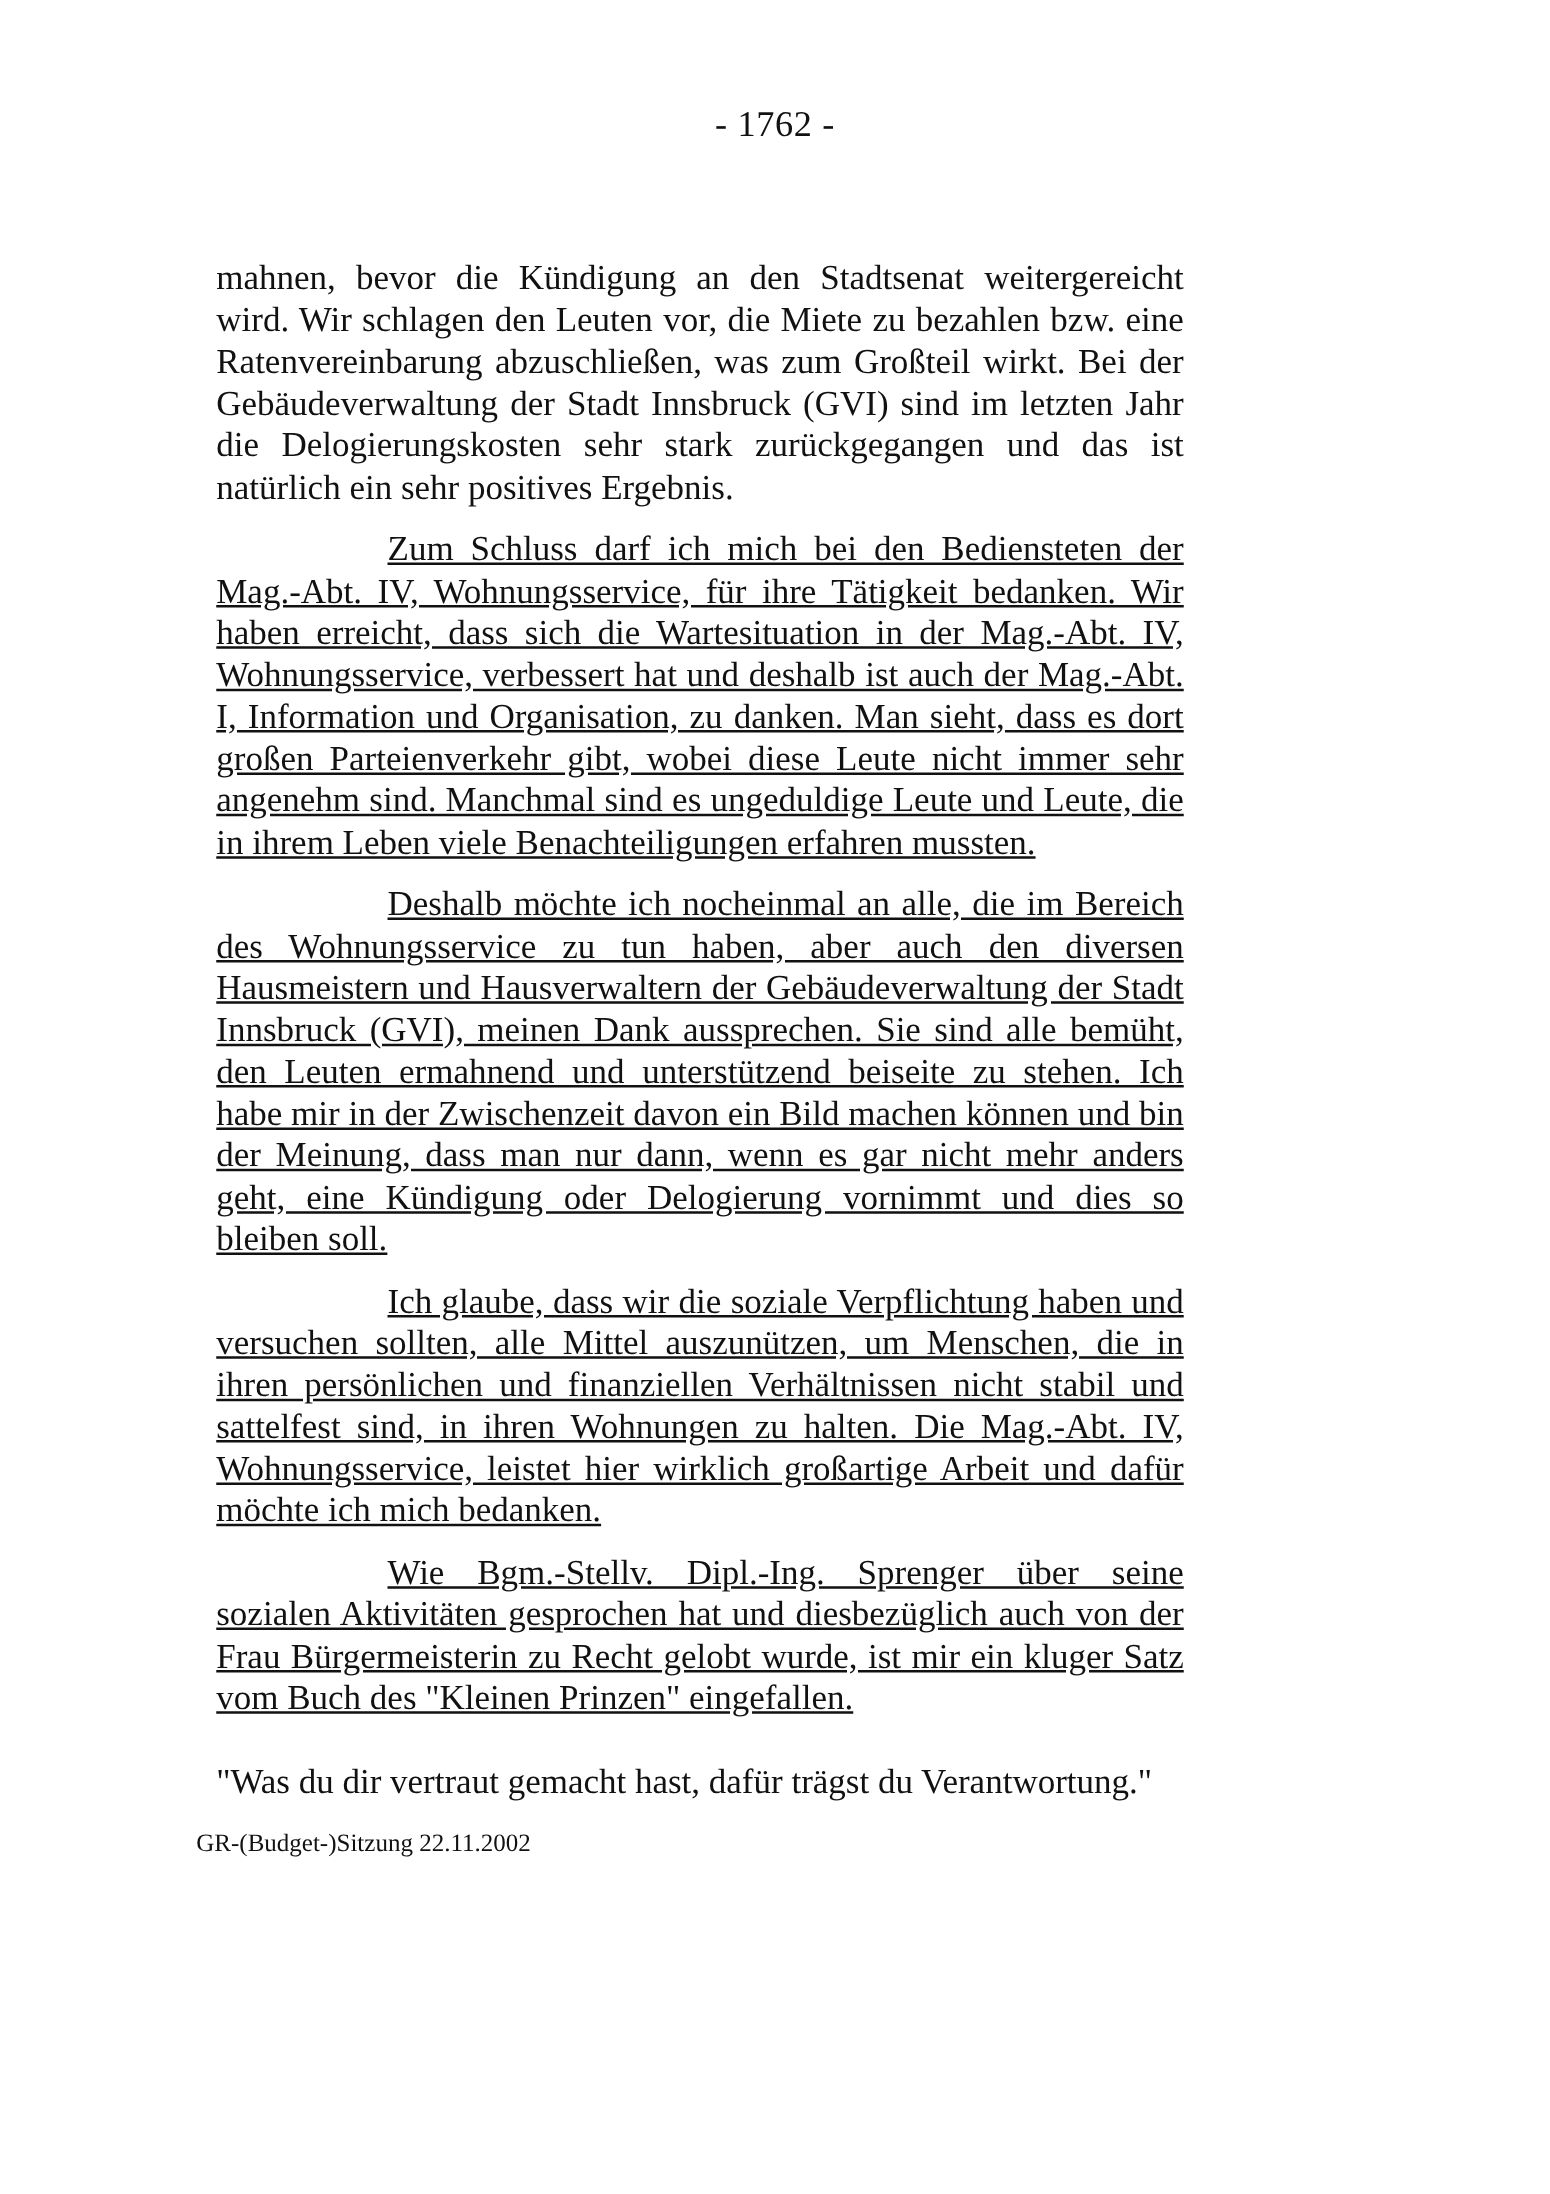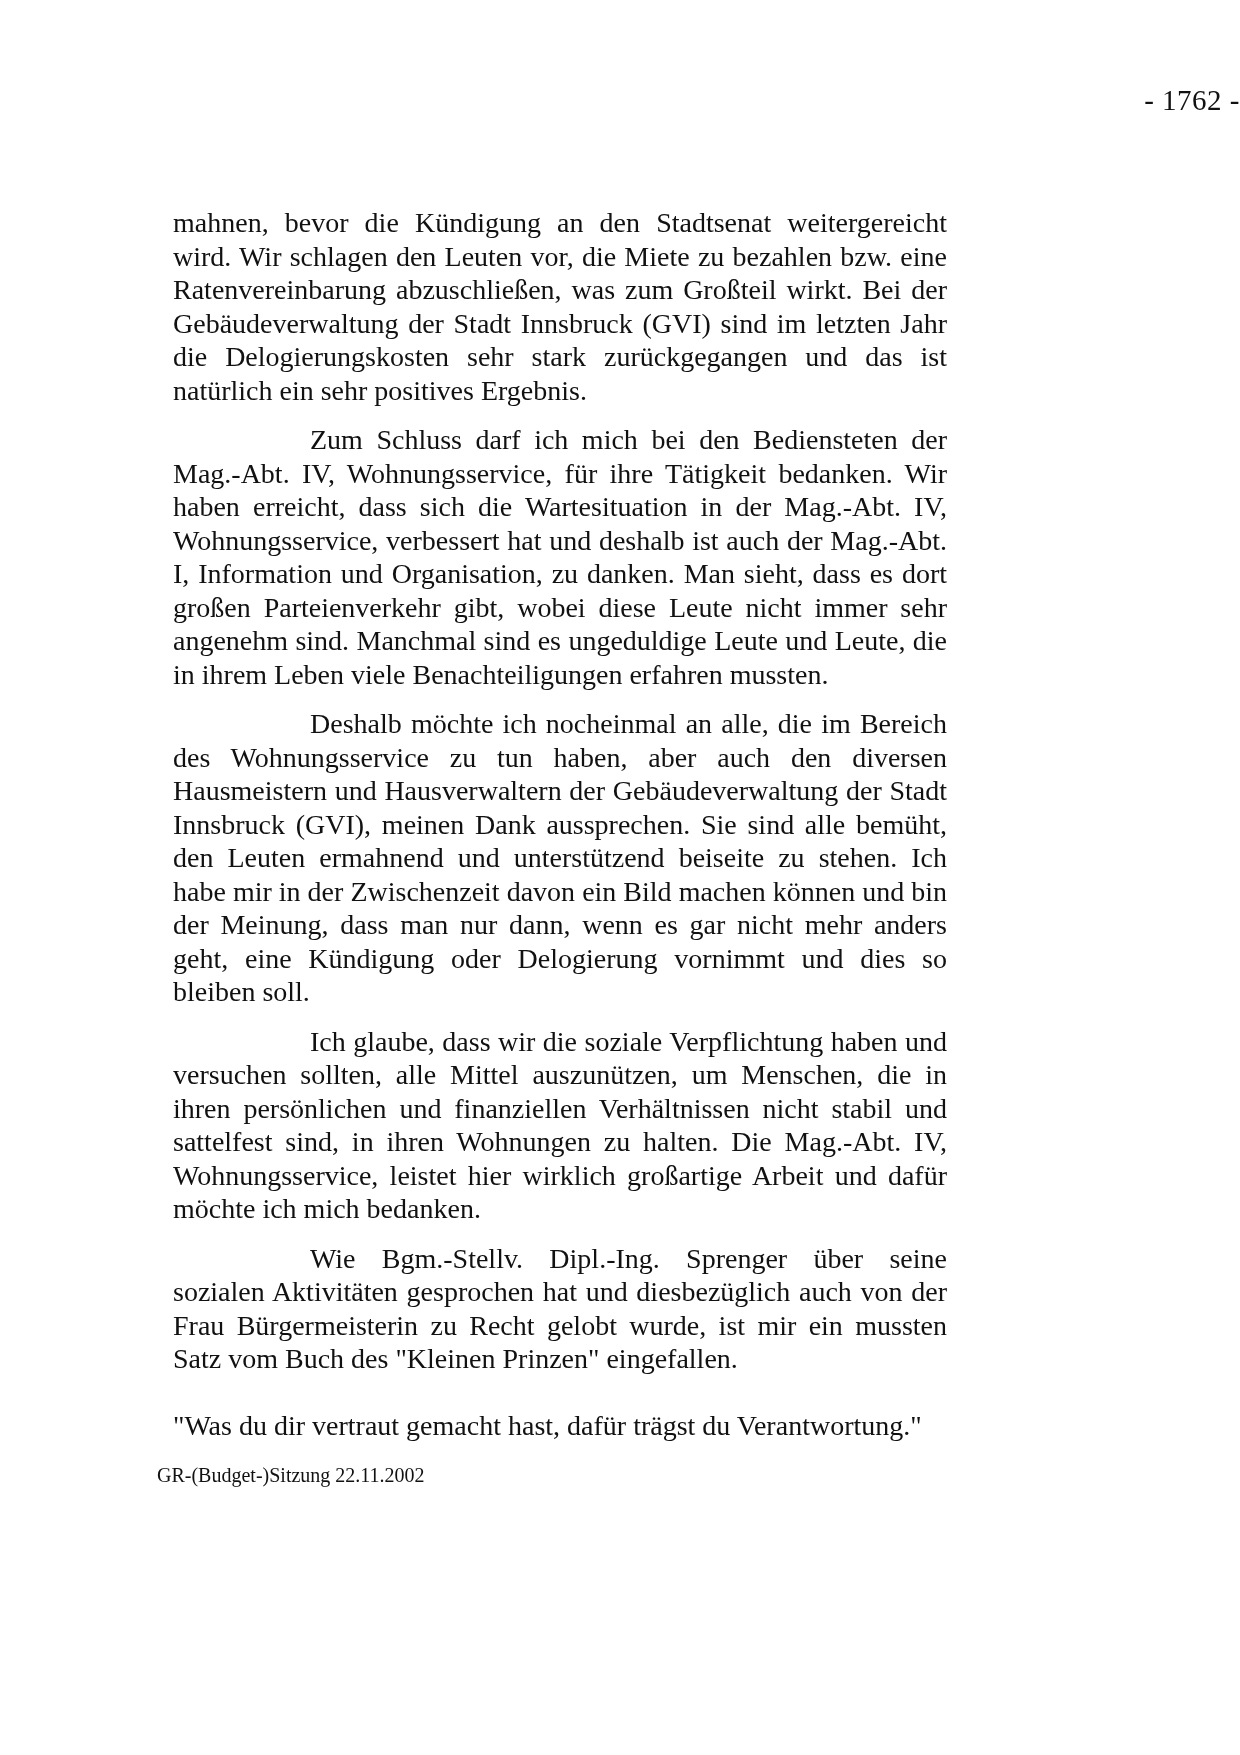--- a/index.html
+++ b/index.html
@@ -11,35 +11,35 @@
     background: #ffffff;
     font-family: "Liberation Serif", serif;
     color: #111111;
     overflow: hidden;
   }
   .page-number {
     position: absolute;
     top: 84px;
     left: 0;
     width: 100%;
-    text-align: right;
+    text-align: center;
     font-size: 29px;
     letter-spacing: 0.5px;
   }
   .content {
     position: absolute;
     top: 190px;
     left: 157px;
     width: 806px;
     font-size: 28px;
     line-height: 33.5px;
     text-align: justify;
   }
   .para { margin: 16px; }
-  .para.indent { text-indent: 137px; }
+  .para.indent { text-indent: 137px; text-decoration: underline; }
   .para.quote {
     margin-top: 33px;
     text-align: left;
     text-indent: 0;
   }
   .footer {
     position: absolute;
     left: 157px;
     top: 1464px;
     font-size: 20px;
@@ -50,19 +50,19 @@
 
 <div class="page">
 
   <div class="page-number">- 1762 -</div>
 
   <div class="content">
     <p class="para no-indent">mahnen, bevor die Kündigung an den Stadtsenat weitergereicht wird. Wir schlagen den Leuten vor, die Miete zu bezahlen bzw. eine Ratenvereinbarung abzuschließen, was zum Großteil wirkt. Bei der Gebäudeverwaltung der Stadt Innsbruck (GVI) sind im letzten Jahr die Delogierungskosten sehr stark zurückgegangen und das ist natürlich ein sehr positives Ergebnis.</p>
     <p class="para indent">Zum Schluss darf ich mich bei den Bediensteten der Mag.-Abt. IV, Wohnungsservice, für ihre Tätigkeit bedanken. Wir haben erreicht, dass sich die Wartesituation in der Mag.-Abt. IV, Wohnungsservice, verbessert hat und deshalb ist auch der Mag.-Abt. I, Information und Organisation, zu danken. Man sieht, dass es dort großen Parteienverkehr gibt, wobei diese Leute nicht immer sehr angenehm sind. Manchmal sind es ungeduldige Leute und Leute, die in ihrem Leben viele Benachteiligungen erfahren mussten.</p>
     <p class="para indent">Deshalb möchte ich nocheinmal an alle, die im Bereich des Wohnungsservice zu tun haben, aber auch den diversen Hausmeistern und Hausverwaltern der Gebäudeverwaltung der Stadt Innsbruck (GVI), meinen Dank aussprechen. Sie sind alle bemüht, den Leuten ermahnend und unterstützend beiseite zu stehen. Ich habe mir in der Zwischenzeit davon ein Bild machen können und bin der Meinung, dass man nur dann, wenn es gar nicht mehr anders geht, eine Kündigung oder Delogierung vornimmt und dies so bleiben soll.</p>
     <p class="para indent">Ich glaube, dass wir die soziale Verpflichtung haben und versuchen sollten, alle Mittel auszunützen, um Menschen, die in ihren persönlichen und finanziellen Verhältnissen nicht stabil und sattelfest sind, in ihren Wohnungen zu halten. Die Mag.-Abt. IV, Wohnungsservice, leistet hier wirklich großartige Arbeit und dafür möchte ich mich bedanken.</p>
-    <p class="para indent">Wie Bgm.-Stellv. Dipl.-Ing. Sprenger über seine sozialen Aktivitäten gesprochen hat und diesbezüglich auch von der Frau Bürgermeisterin zu Recht gelobt wurde, ist mir ein mussten Satz vom Buch des "Kleinen Prinzen" eingefallen.</p>
+    <p class="para indent">Wie Bgm.-Stellv. Dipl.-Ing. Sprenger über seine sozialen Aktivitäten gesprochen hat und diesbezüglich auch von der Frau Bürgermeisterin zu Recht gelobt wurde, ist mir ein kluger Satz vom Buch des "Kleinen Prinzen" eingefallen.</p>
     <p class="para quote">"Was du dir vertraut gemacht hast, dafür trägst du Verantwortung."</p>
   </div>
 
   <div class="footer">GR-(Budget-)Sitzung 22.11.2002</div>
 
 </div>
 
 </body></html>

